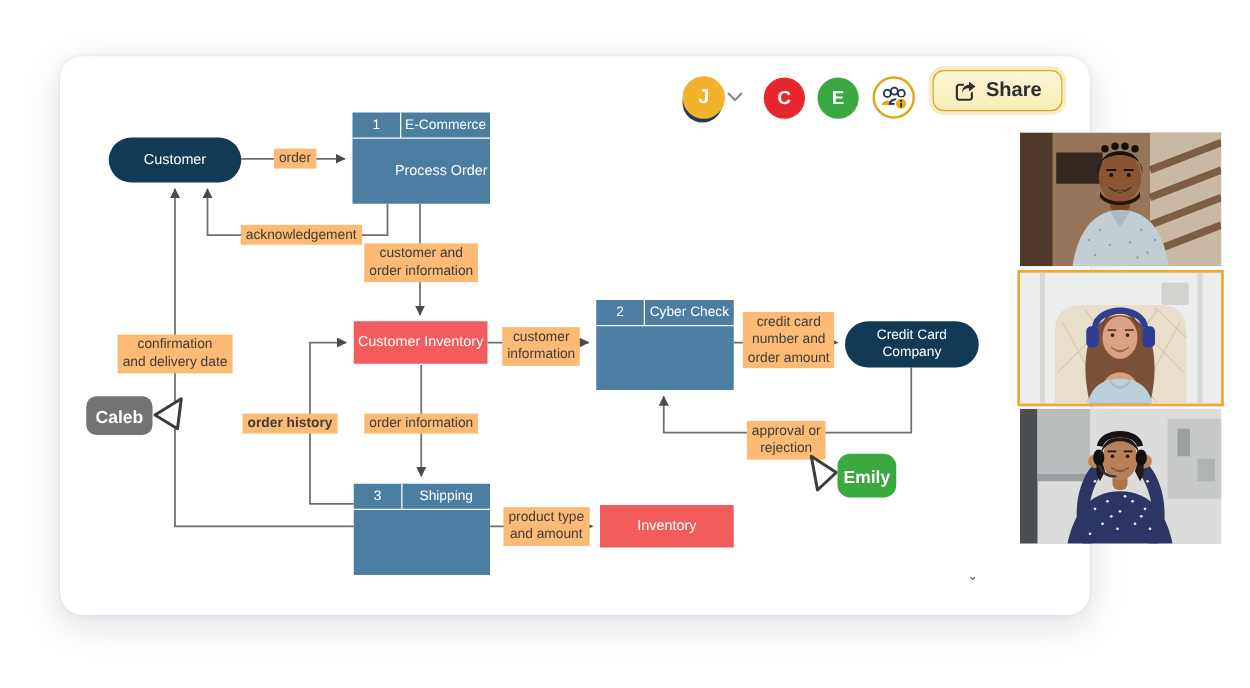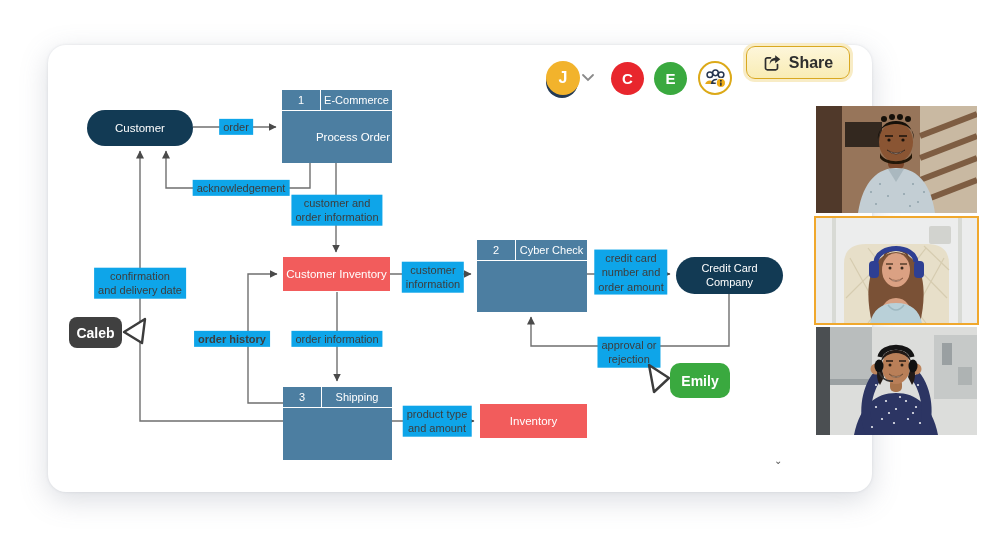--- a/index.html
+++ b/index.html
@@ -29,21 +29,21 @@
   .proc .hdr{display:flex;height:20px;border-bottom:1.5px solid #fff;flex:0 0 20px;}
   .proc .num{width:38px;display:flex;align-items:center;justify-content:center;border-right:1.5px solid #fff;}
   .proc .cat{flex:1;display:flex;align-items:center;justify-content:center;}
   .proc .bodytxt{flex:1;display:flex;align-items:center;justify-content:center;font-size:11.5px;padding-left:32px;}
   .store{
     position:absolute;background:#f25c5c;color:#fff;
     display:flex;align-items:center;justify-content:center;font-size:11.5px;z-index:2;
   }
   .elabel{
     position:absolute;transform:translate(-50%,-50%);
-    background:#0ea5e9;padding:1px 4px;font-size:11px;color:#3d3d3d;
+    background:#fdba74;padding:1px 4px;font-size:11px;color:#3d3d3d;
     text-align:center;white-space:pre-line;line-height:1.3;z-index:2;
   }
   
   .cursor-tag{
     position:absolute;color:#fff;font-weight:bold;font-size:14px;
     display:flex;align-items:center;justify-content:center;border-radius:8px;z-index:5;
   }
   .cursor-glyph{position:absolute;z-index:5;}
   
   .av{
@@ -54,21 +54,21 @@
         box-shadow:-1px 4px 0 -1px #243a54;}
   .av-c{left:611px;top:62px;width:33px;height:33px;background:#e8262d;}
   .av-e{left:654px;top:62px;width:33px;height:33px;background:#3aa93f;}
   .group-btn{
     position:absolute;left:698px;top:61px;width:34px;height:34px;border-radius:50%;
     background:#fff;border:2px solid #dca918;box-sizing:border-box;z-index:3;
     display:flex;align-items:center;justify-content:center;
   }
   .chev{position:absolute;left:581px;top:73px;z-index:3;}
   .share-btn{
-    position:absolute;left:746px;top:46px;width:104px;height:33px;border-radius:9px;
+    position:absolute;left:746px;top:56px;width:104px;height:33px;border-radius:9px;
     border:1.5px solid #d9a820;box-sizing:border-box;
     background:linear-gradient(180deg,#fdf6da,#f9ecb4);
     box-shadow:0 0 0 3px #f8ecc6;
     display:flex;align-items:center;justify-content:center;gap:7px;z-index:3;
     font-size:16px;font-weight:600;color:#2e2e2e;cursor:pointer;
   }
   
   .vthumb{position:absolute;z-index:4;overflow:hidden;background:#ccc;}
   .vthumb svg{display:block;}
   .v1{left:816px;top:106px;width:161px;height:107px;}
@@ -145,29 +145,29 @@
 order amount</div>
   <div class="elabel" style="left:629px;top:352px;">approval or
 rejection</div>
   <div class="elabel" style="left:232px;top:339px;font-weight:bold;">order history</div>
   <div class="elabel" style="left:337px;top:339px;">order information</div>
   <div class="elabel" style="left:140px;top:283px;">confirmation
 and delivery date</div>
   <div class="elabel" style="left:437px;top:421px;">product type
 and amount</div>
 
-  <div class="cursor-tag" style="left:69px;top:317px;width:53px;height:31px;background:#404040;">Caleb</div>
+  <div class="cursor-tag" style="left:69px;top:317px;width:53px;height:31px;background:#737373;">Caleb</div>
   <svg class="cursor-glyph" style="left:121px;top:315px;" width="28" height="32">
     <polygon points="24,4 3,17 21,28" fill="#fff" stroke="#3c3c3c" stroke-width="2.4" stroke-linejoin="round"></polygon>
   </svg>
 
   <svg class="cursor-glyph" style="left:645px;top:361px;" width="28" height="34">
     <polygon points="4,4 24,17 9,31" fill="#fff" stroke="#3c3c3c" stroke-width="2.4" stroke-linejoin="round"></polygon>
   </svg>
-  <div class="cursor-tag" style="left:670px;top:363px;width:60px;height:35px;background:#3aa93f;border-radius:10px;">Emily</div>
+  <div class="cursor-tag" style="left:670px;top:363px;width:47px;height:35px;background:#3aa93f;border-radius:10px;">Emily</div>
 
   <div class="av av-j">J</div>
   <svg class="chev" width="14" height="10">
     <polyline points="2,2 7,7 12,2" fill="none" stroke="#8a8a8a" stroke-width="1.8" stroke-linecap="round"></polyline>
   </svg>
   <div class="av av-c">C</div>
   <div class="av av-e">E</div>
 
   <div class="group-btn">
     <svg width="28" height="28" viewBox="0 0 30 30">

